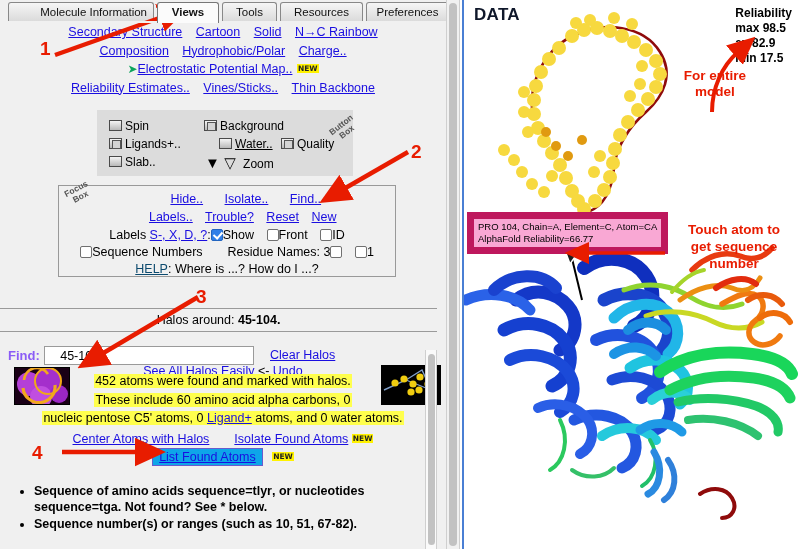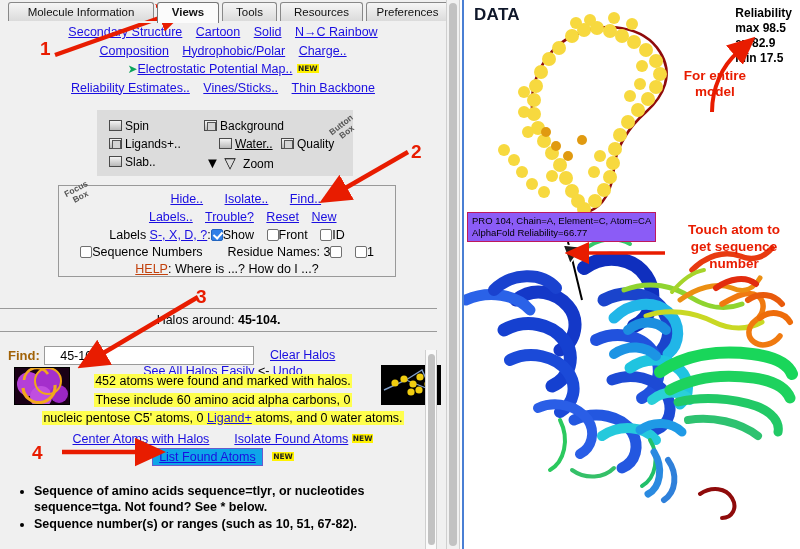--- a/index.html
+++ b/index.html
@@ -112,33 +112,33 @@
     display: inline-block; width: 12px; height: 12px;
     background: #fff; border: 1px solid #707070; border-radius: 2px;
     vertical-align: -2px;
   }
   .cbx.on { background: #2f7fe8; border-color: #2265c0; position: relative; }
   .cbx.on::after {
     content: ""; position: absolute; left: 3px; top: 0px;
     width: 4px; height: 7px; border: solid #fff;
     border-width: 0 2px 2px 0; transform: rotate(42deg);
   }
-  .help-link { color: #c2410c; text-decoration: underline; font-size: 12.5px; }
+  .help-link { color: #0c4a6e; text-decoration: underline; font-size: 12.5px; }
   .ulink { color:#1a0ee0; text-decoration: underline; }
 
   
   .hsep { position: absolute; left: 0; width: 437px; height: 1px; background: #9a9a9a; }
   #halos-bar {
     position: absolute; left: 0; top: 310px; width: 437px; height: 20px;
     text-align: center; font-size: 12.5px; line-height: 20px; color: #000;
   }
 
   
   #find-row { position: absolute; left: 8px; top: 346px; }
-  #find-label { font-size: 13px; font-weight: bold; color: #a16207; }
+  #find-label { font-size: 13px; font-weight: bold; color: #8b5cf6; }
   #find-input {
     width: 210px; height: 19px;
     border: 1px solid #9a9a9a; background: #fff;
     font-size: 12.5px; font-family: "Liberation Sans", sans-serif;
     padding: 0 15px; color: #000; vertical-align: middle;
   }
   #clear-halos { position: absolute; left: 262px; top: 2px; }
 
   
   .thumb { position: absolute; border: 1px solid #000; }
@@ -201,21 +201,21 @@
     font-size: 13.5px; font-weight: bold; color: #e81c00;
     line-height: 16px; text-align: center;
   }
   #touch-atom-note {
     position: absolute; right: 6px; top: 221px;
     font-size: 13.5px; font-weight: bold; color: #e81c00;
     line-height: 17px; text-align: center; width: 120px;
   }
   #atom-tooltip {
     position: absolute; left: 3px; top: 212px;
-    background: #8b5cf6; border: 1px solid #be185d;
+    background: #f9a8d4; border: 7px solid #be185d;
     font-size: 9.5px; color: #000; line-height: 12px;
     padding: 2px 4px; white-space: nowrap;
     font-family: "Liberation Sans", sans-serif;
   }
 
   
   #mol-svg { position: absolute; left: 0; top: 0; }
 
   
   #annot { position: absolute; left: 0; top: 0; width: 800px; height: 549px; pointer-events: none; }
@@ -225,21 +225,21 @@
   }
 </style>
 </head>
 <body>
 
 <div id="app">
 
   <div id="left-panel">
 
     <div id="tabstrip">
-      <div class="tab" style="left:8px; width:146px;"><span>Molecule Information</span></div>
+      <div class="tab" style="left:8px; width:146px;text-align:right;"><span>Molecule Information</span></div>
       <div class="tab active" style="left:157px; width:62px;"><span>Views</span></div>
       <div class="tab" style="left:222px; width:55px;"><span>Tools</span></div>
       <div class="tab" style="left:280px; width:83px;"><span>Resources</span></div>
       <div class="tab" style="left:366px; width:83px;"><span>Preferences</span></div>
     </div>
     <div id="tab-bottom-cover"></div>
 
     <div id="views-links">
       <div class="rowcenter">
         <a class="lnk">Secondary Structure</a><span class="gap"></span>

